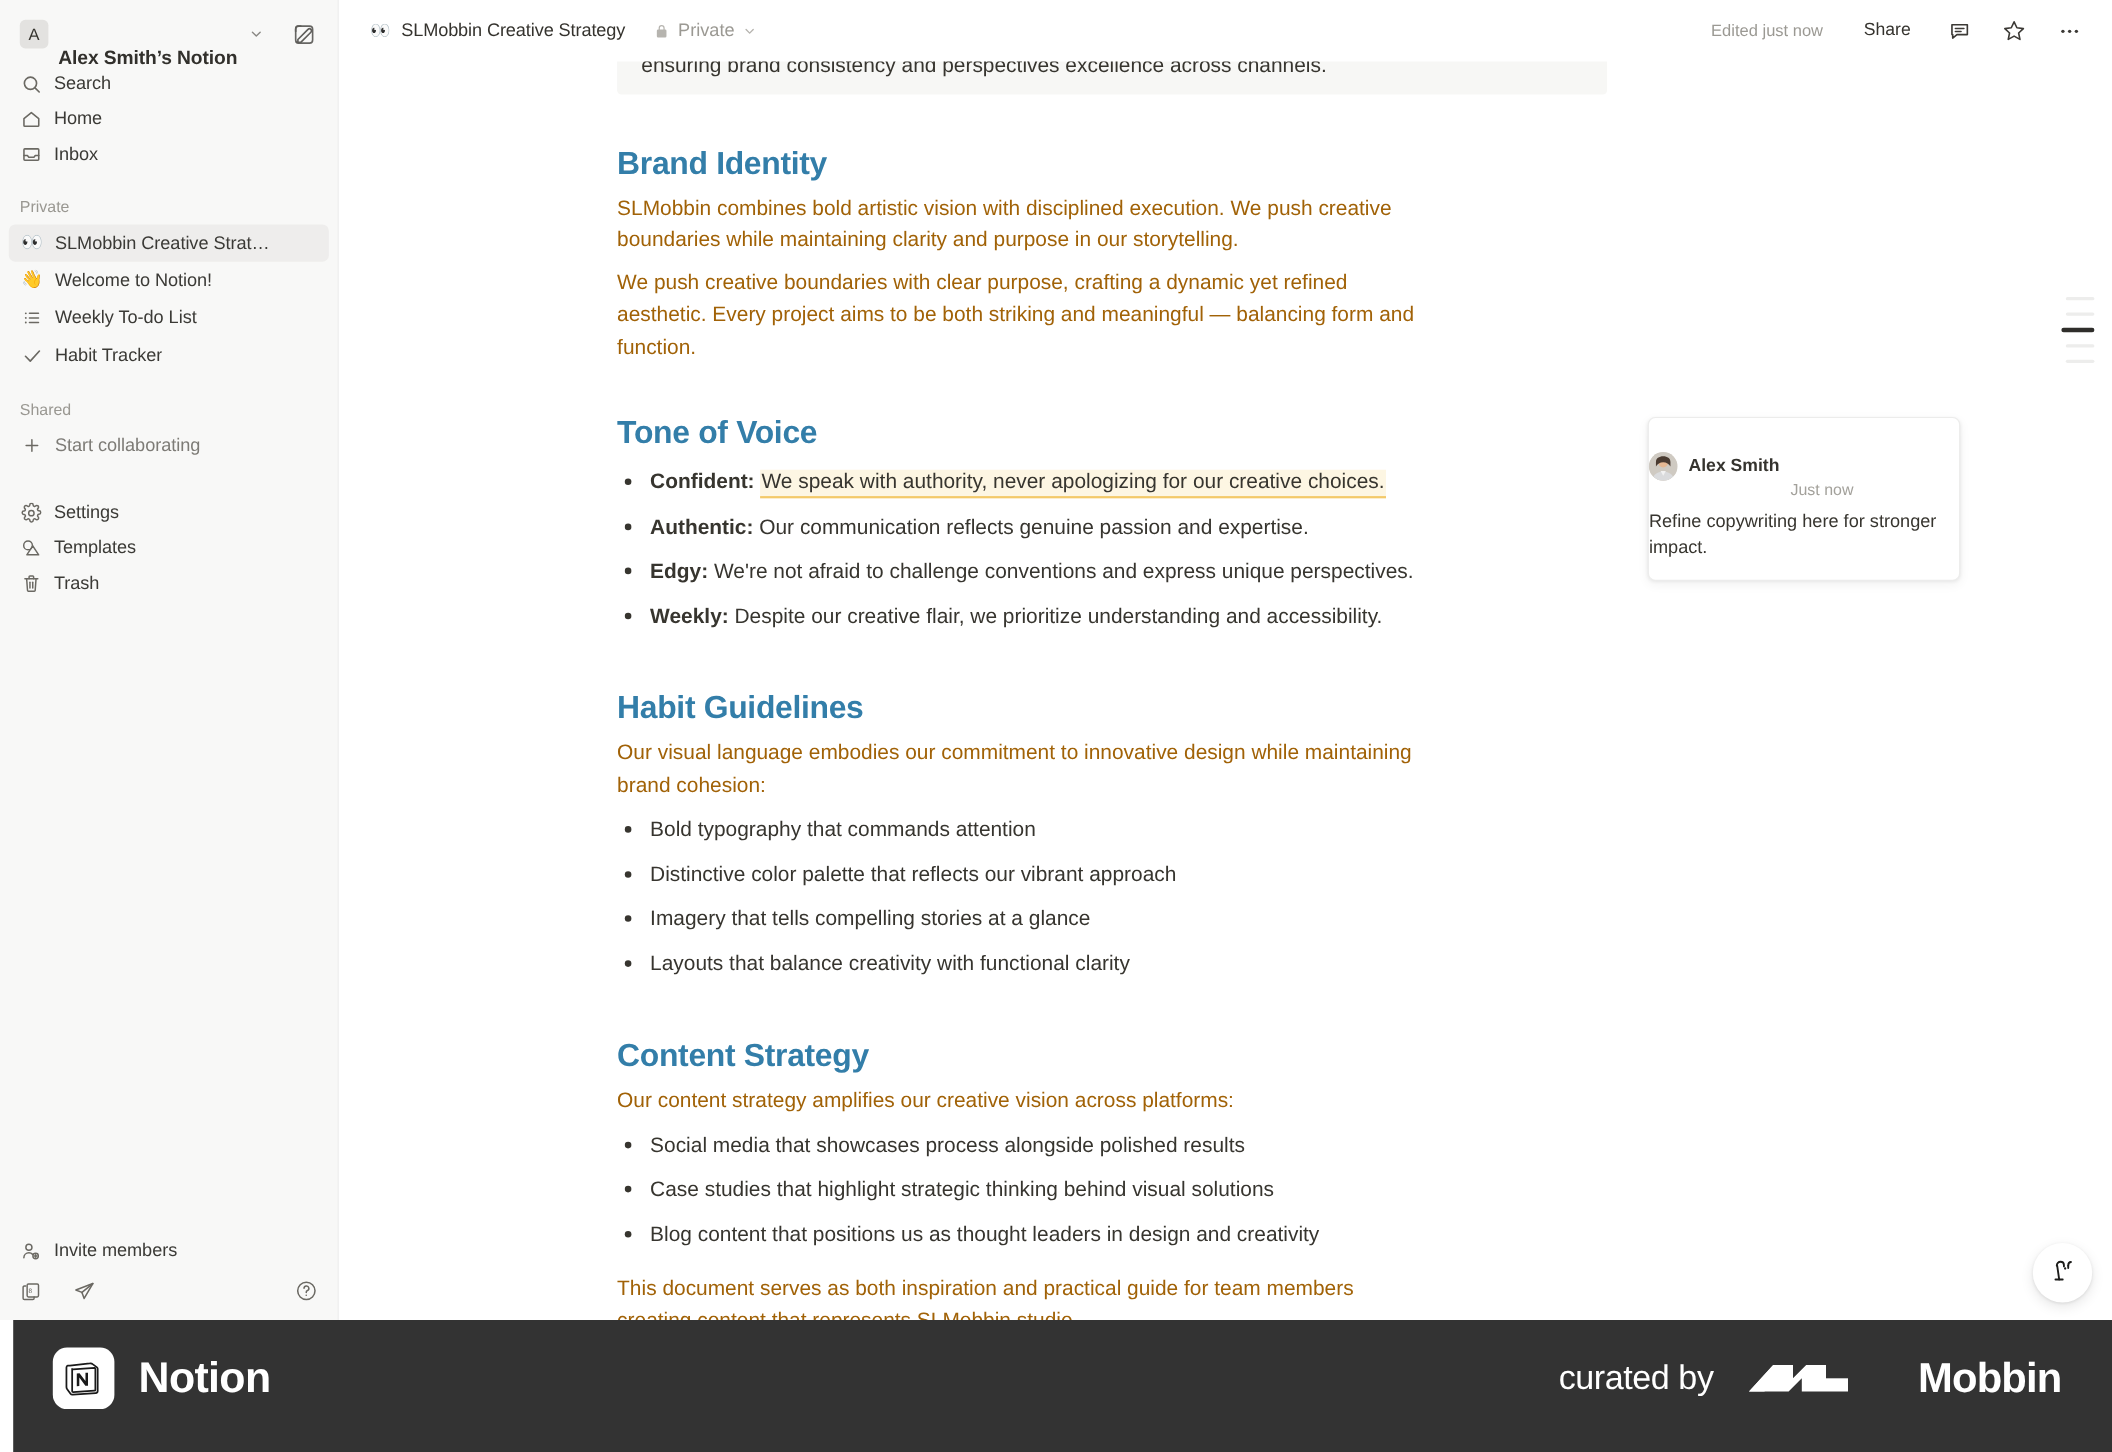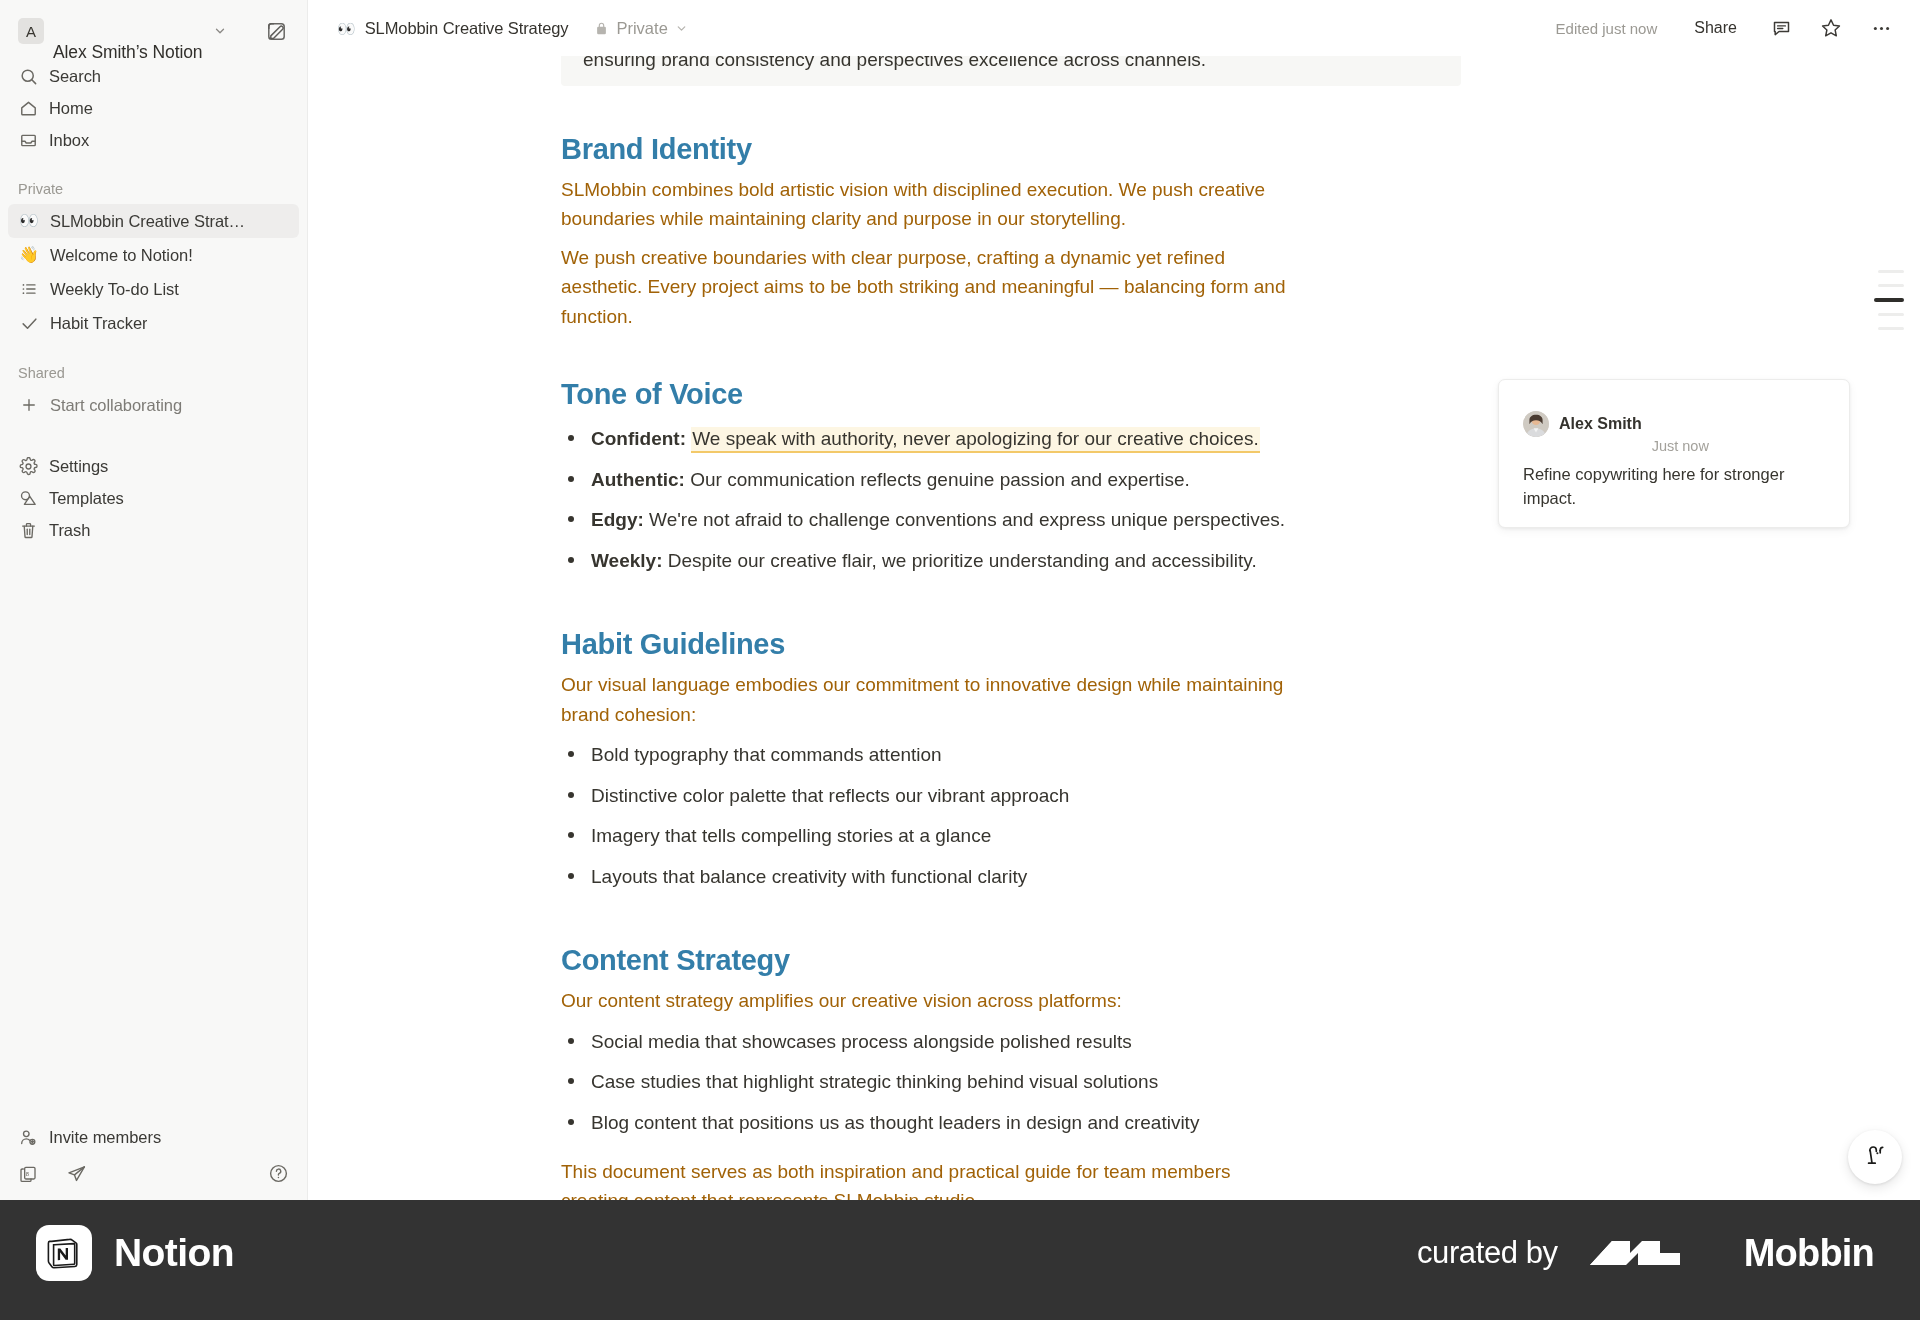--- a/index.html
+++ b/index.html
@@ -31,21 +31,21 @@
     border-radius: 6px; cursor: pointer;
   }
   .ws-avatar {
     width: 26px; height: 26px; border-radius: 5px;
     background: #e3e2e0; color: #37352f;
     font-size: 15px; font-weight: 500;
     display: flex; align-items: center; justify-content: center;
     flex: 0 0 26px;
   }
   .ws-name {
-    font-size: 17.5px; font-weight: 400; color: #32302c;
+    font-size: 17.5px; font-weight: 700; color: #32302c;
     white-space: nowrap; overflow: hidden; text-overflow: ellipsis;
     letter-spacing: -0.1px;
     margin-top: 43px;
   }
   .ws-caret { margin-left: 1px; display: flex; align-items: center; color: #8b8985; }
   .ws-spacer { flex: 1; }
   .edit-btn {
     width: 30px; height: 30px; border-radius: 5px;
     display: flex; align-items: center; justify-content: center;
     color: #5f5e5b; cursor: pointer;
@@ -170,26 +170,26 @@
     border-bottom: 2px solid #f3c969;
     padding: 1px 1px 2px 1px;
     box-decoration-break: clone;
     -webkit-box-decoration-break: clone;
   }
 
   
   .comment-card {
     position: absolute;
     left: 1190px; top: 323px;
-    width: 352px;
+    width: 284px;
     background: #ffffff;
     border: 1px solid #ececeb;
     border-radius: 7px;
     box-shadow: 0 1px 3px rgba(15,15,15,0.06), 0 3px 10px rgba(15,15,15,0.05);
-    padding: 14px 16px 16px 24px;
+    padding: 14px 16px 16px 0;
     z-index: 5;
   }
   .cc-head { display: flex; align-items: center; gap: 10px; }
   .cc-avatar {
     width: 26px; height: 26px; border-radius: 50%;
     flex: 0 0 26px; overflow: hidden;
     background: #d9d4cd;
     display: block;
   }
   .cc-name { font-size: 16px; font-weight: 600; color: #35332e; }
@@ -215,20 +215,21 @@
     display: flex; align-items: center; justify-content: center;
     cursor: pointer; z-index: 6;
   }
 
   
   .brandbar {
     height: 120px; flex: 0 0 120px;
     background: #333333;
     display: flex; align-items: center;
     padding: 0 46px 14px 36px;
+    margin-left: 12px;
   }
   .brand-left { display: flex; align-items: center; gap: 22px; }
   .notion-mark {
     width: 56px; height: 56px; border-radius: 13px;
     background: #ffffff; display: flex; align-items: center; justify-content: center;
   }
   .brand-name { font-size: 39px; font-weight: 600; color: #ffffff; letter-spacing: -0.6px; }
   .brandbar .sp { flex: 1; }
   .brand-right { display: flex; align-items: center; gap: 28px; }
   .curated { font-size: 31px; color: #ffffff; letter-spacing: -0.4px; }

